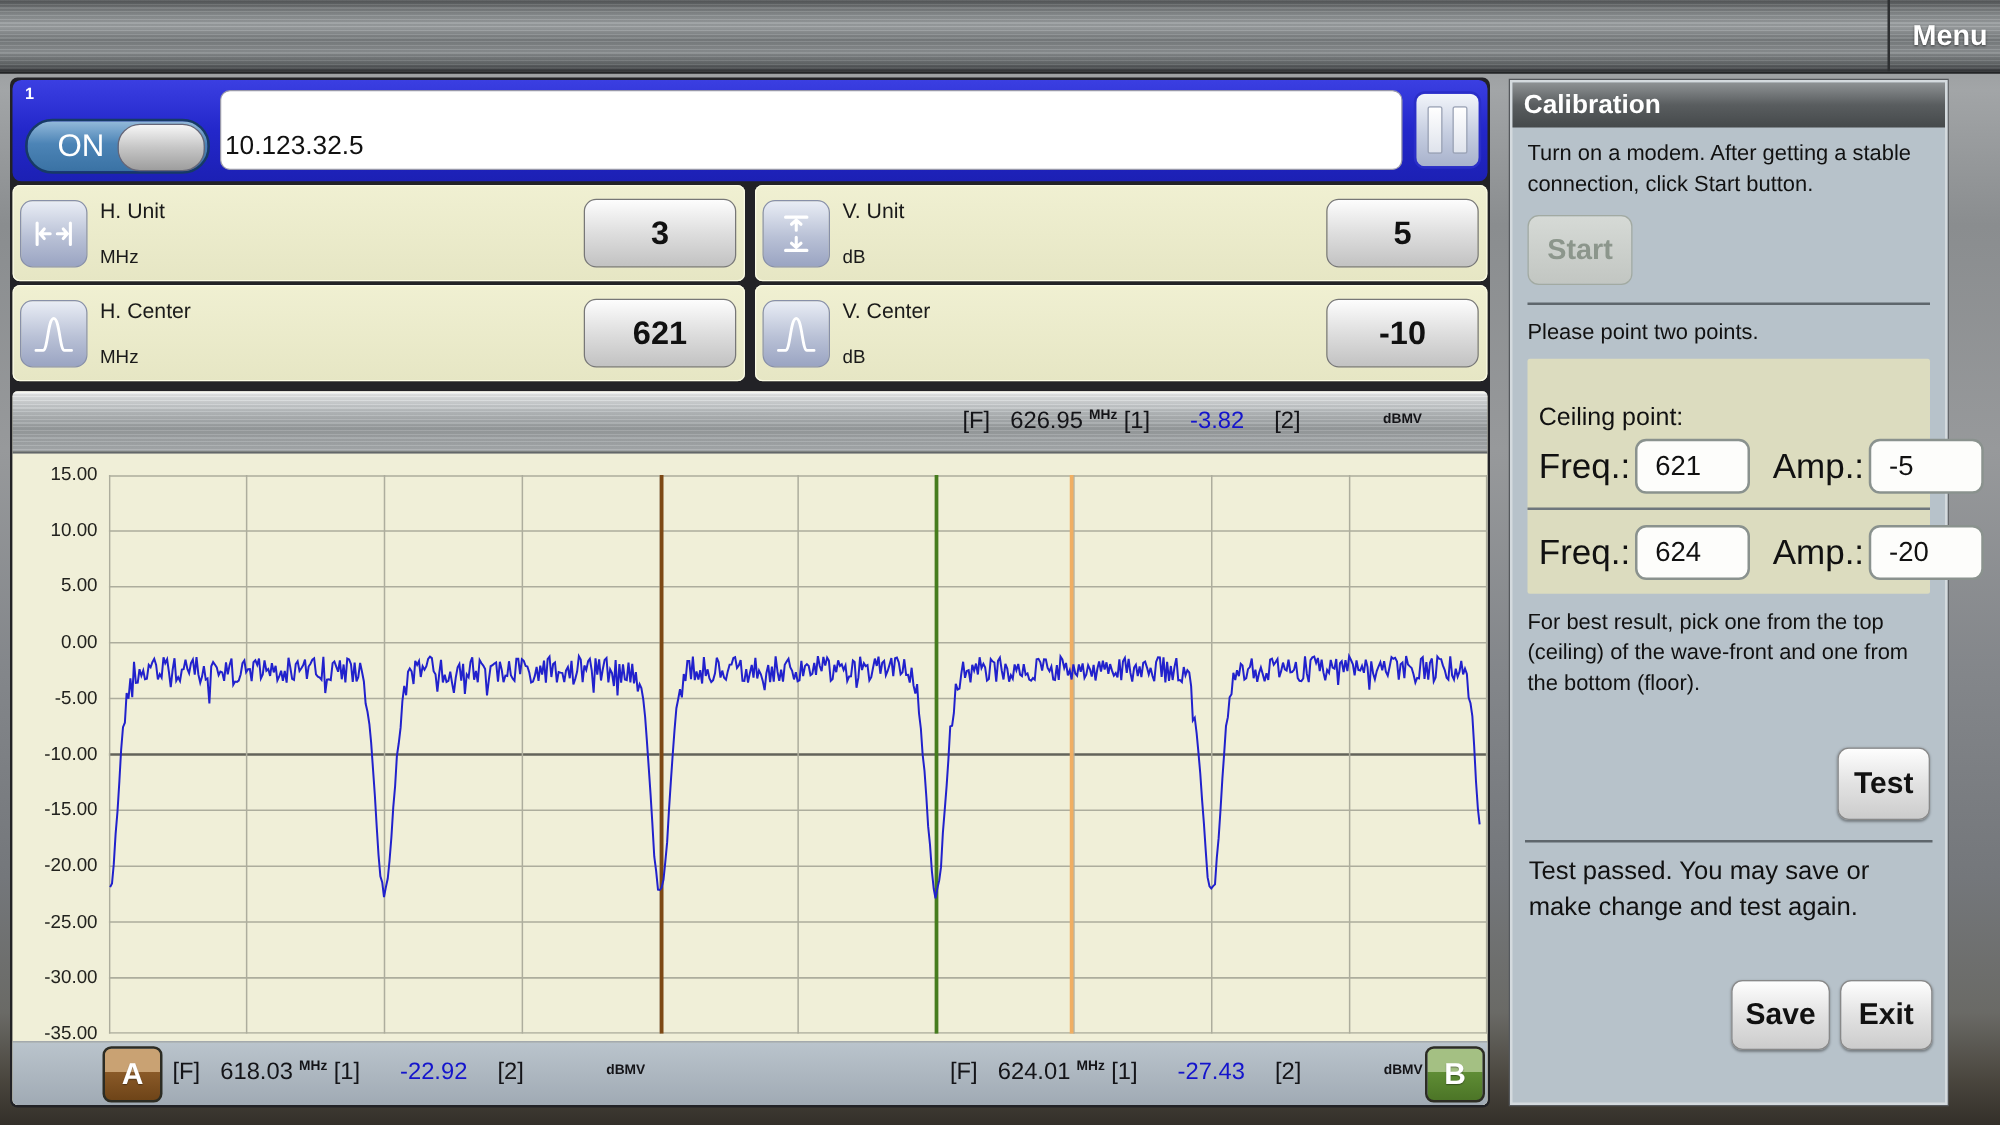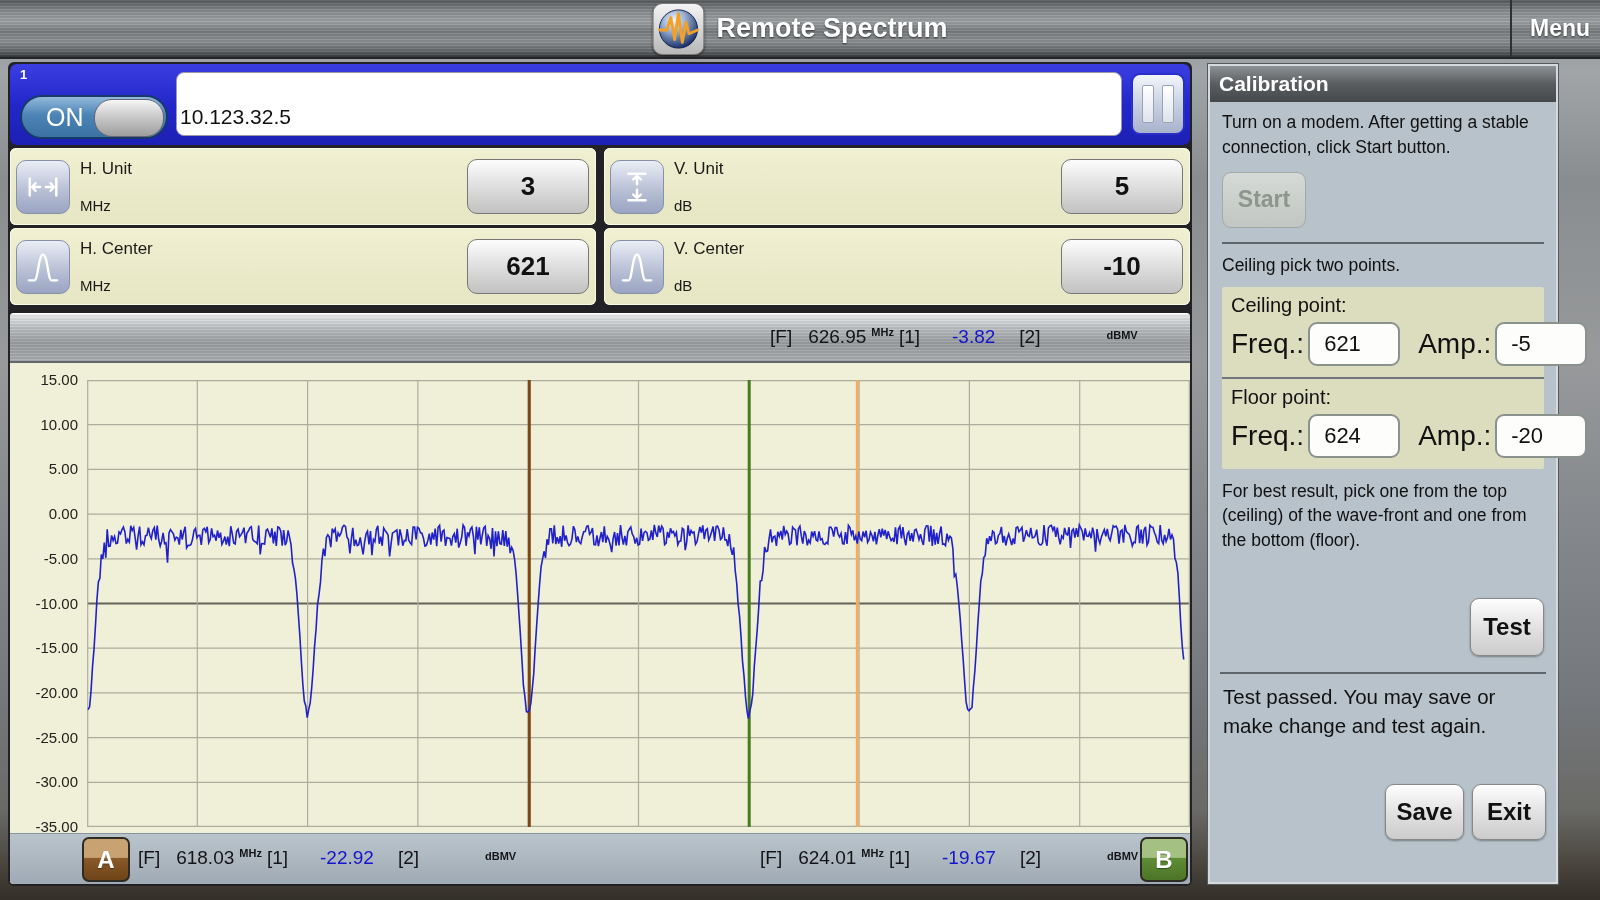--- a/index.html
+++ b/index.html
@@ -78,55 +78,39 @@
   .btn{border-radius:9px;background:linear-gradient(180deg,#fefefe,#e2e2e2 50%,#cccccc);
     border:1px solid #888;font-family:"Liberation Sans",sans-serif;font-weight:bold;color:#111;cursor:pointer;
     box-shadow:0 1px 2px rgba(0,0,0,.35);}
   .start-btn{margin-top:12px;width:84px;height:56px;font-size:23px;border-radius:9px;
     background:linear-gradient(180deg,#d6dad6,#c2c6c2);border:1px solid #a2aaa2;color:#8c968c;font-weight:bold;
     font-family:"Liberation Sans",sans-serif;}
   .divider{border:0;border-top:2px solid #5e666c;margin:14px 0 9px 0;}
   .points-box{margin-top:9px;background:#dcdcbf;border-radius:2px;}
   .point-section{padding:7px 9px 11px 9px;}
   .point-section + .point-section{border-top:2px solid #6f777d;}
-  .point-title{font-size:20px;}
+  .point-title{font-size:20px;margin-top:29px;}
   .point-row{display:flex;align-items:center;margin-top:5px;}
   .point-label{font-size:28px;}
   .point-input{width:92px;height:44px;border-radius:9px;border:2px solid #8a928e;background:#fdfdfb;
     font-family:"Liberation Sans",sans-serif;font-size:22px;color:#111;padding-left:14px;box-sizing:border-box;margin-left:4px;}
   .amp-group{margin-left:18px;}
   .hint-text{margin-top:10px;font-size:17.5px;line-height:1.42;}
   .test-btn{position:absolute;right:12px;top:496px;width:74px;height:58px;font-size:24px;}
   .divider2{position:absolute;left:10px;right:10px;top:570px;border-top:2px solid #5e666c;}
   .result-text{position:absolute;left:13px;right:10px;top:580px;font-size:20.5px;line-height:1.42;}
   .save-btn{position:absolute;right:92px;bottom:16px;width:79px;height:56px;font-size:24px;}
   .exit-btn{position:absolute;right:10px;bottom:16px;width:74px;height:56px;font-size:24px;}
 </style>
 </head>
 <body>
 
 <div class="stage">
 
   <div class="topbar">
-    <div class="app-title">
-      <div class="app-icon">
-        <svg width="42" height="42" viewBox="0 0 44 44">
-          <defs>
-            <radialGradient id="orb" cx="38%" cy="28%" r="75%">
-              <stop offset="0%" stop-color="#f2f6fc"></stop>
-                <stop offset="38%" stop-color="#9fb4d4"></stop>
-              <stop offset="100%" stop-color="#142c66"></stop>
-            </radialGradient>
-          </defs>
-          <circle cx="22" cy="22" r="20" fill="url(#orb)" stroke="#0e1f48"></circle>
-          <path d="M2 23 L10 23 L14 10 L18 33 L22 6 L26 36 L30 15 L33 27 L42 23" fill="none" stroke="#f2a126" stroke-width="3" stroke-linejoin="round" stroke-linecap="round"></path>
-        </svg>
-      </div>
-      <div class="app-title-text">Remote Spectrum</div>
-    </div>
     <div class="menu-divider"></div>
     <div class="menu-btn">Menu</div>
   </div>
 
   <div class="left-col">
 
     <div class="conn-bar">
       <div class="conn-index">1</div>
       <div class="toggle">
         <div class="toggle-label">ON</div>
@@ -256,49 +240,48 @@
           <span class="ro-m1">[1]</span>
           <span class="ro-amp amp-val">-22.92</span>
           <span class="ro-m2">[2]</span>
           <span class="ro-ampunit">dBMV</span>
         </div>
         <div class="readout" style="left:750px;top:13px;">
           <span>[F]</span>
           <span class="ro-freq">624.01</span>
           <span class="ro-sup">MHz</span>
           <span class="ro-m1">[1]</span>
-          <span class="ro-amp amp-val">-19.67</span>
+          <span class="ro-amp amp-val">-27.43</span>
           <span class="ro-m2">[2]</span>
           <span class="ro-ampunit">dBMV</span>
         </div>
         <div class="badge badge-b">B</div>
       </div>
     </div>
   </div>
 
   <div class="right-panel">
     <div class="cal-header">Calibration</div>
     <div class="cal-body">
       <div class="cal-text">Turn on a modem. After getting a stable connection, click Start button.</div>
       <button class="start-btn" disabled="">Start</button>
       <hr class="divider">
-      <div class="cal-text">Ceiling pick two points.</div>
+      <div class="cal-text">Please point two points.</div>
 
       <div class="points-box">
         <div class="point-section">
           <div class="point-title">Ceiling point:</div>
           <div class="point-row">
             <span class="point-label">Freq.:</span>
             <input class="point-input" value="621" style="">
             <span class="point-label amp-group">Amp.:</span>
             <input class="point-input" value="-5" style="">
           </div>
         </div>
         <div class="point-section">
-          <div class="point-title">Floor point:</div>
           <div class="point-row">
             <span class="point-label">Freq.:</span>
             <input class="point-input" value="624" style="">
             <span class="point-label amp-group">Amp.:</span>
             <input class="point-input" value="-20" style="">
           </div>
         </div>
       </div>
 
       <div class="hint-text">For best result, pick one from the top (ceiling) of the wave-front and one from the bottom (floor).</div>

